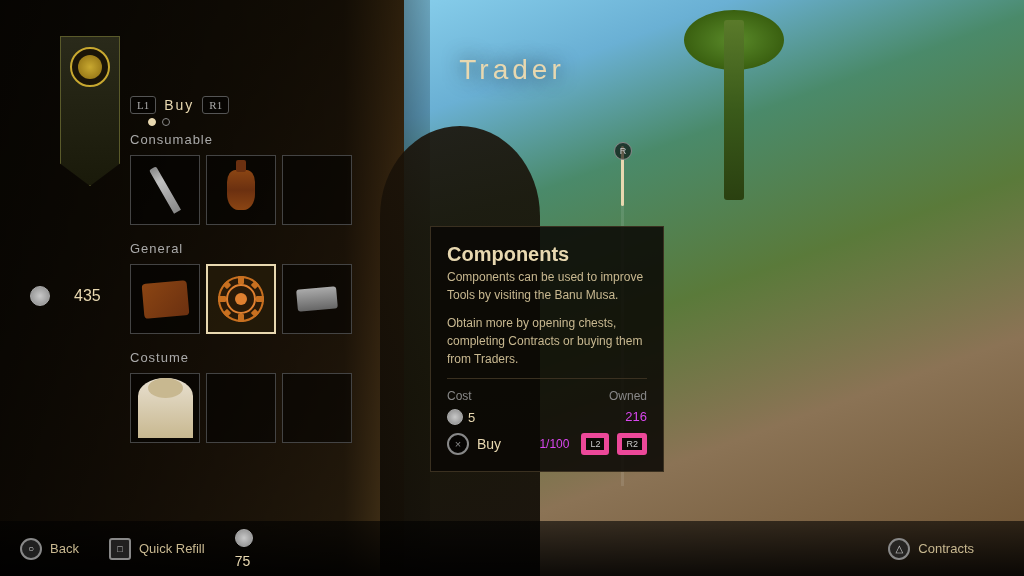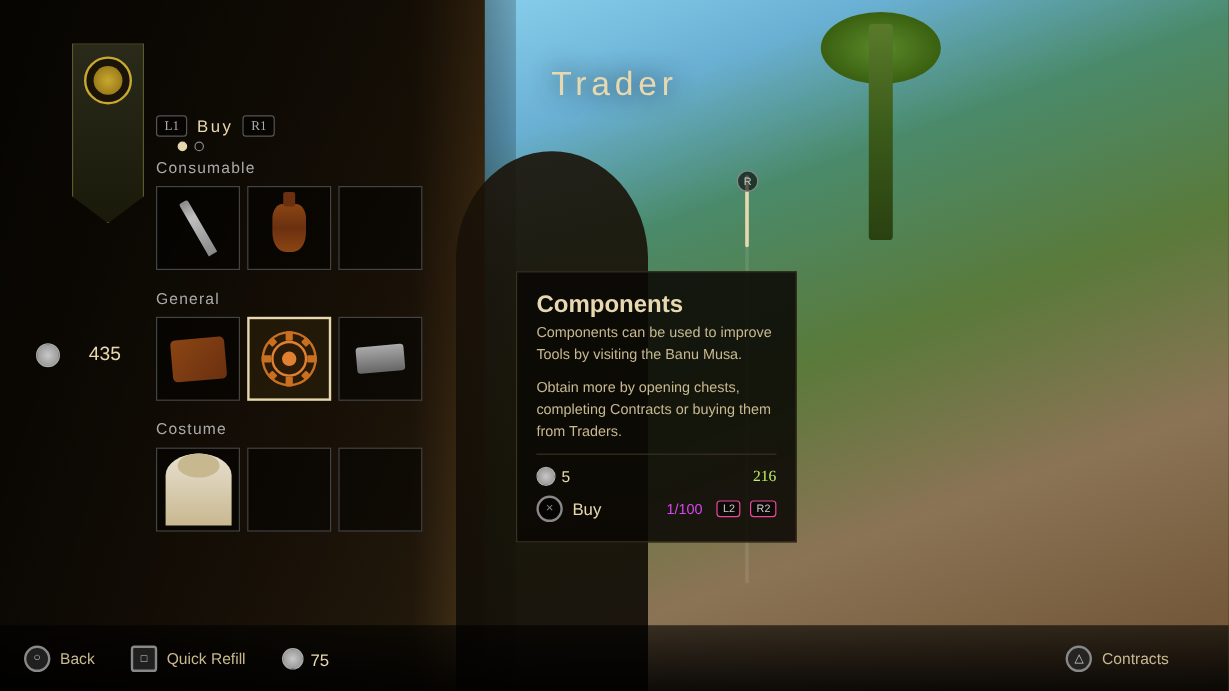--- a/index.html
+++ b/index.html
@@ -396,23 +396,22 @@
       border: 1px solid #aaa;
       flex-shrink: 0;
     }
 
     .detail-cost-amount {
       color: #e8d8b0;
       font-size: 13px;
     }
 
     .detail-owned-amount {
-      color: #bef264;
+      color: #d946ef;
       font-size: 13px;
-      font-family: Liberation Serif, serif;
     }
 
     .buy-row {
       display: flex;
       align-items: center;
       gap: 8px;
       margin-top: 8px;
     }
 
     .buy-button-icon {
@@ -435,21 +434,21 @@
     }
 
     .buy-quantity {
       color: #d946ef;
       font-size: 12px;
       margin-right: 4px;
     }
 
     .controller-badge {
       background: rgba(0,0,0,0.5);
-      border: 1px solid #ec4899;
+      border: 5px solid #ec4899;
       border-radius: 3px;
       color: #ccc;
       font-size: 9px;
       padding: 1px 4px;
     }
 
     
     .bottom-bar {
       position: absolute;
       bottom: 0;
@@ -511,22 +510,23 @@
 
     .bottom-action-label {
       color: #c8b890;
       font-size: 13px;
     }
 
     .bottom-spacer { flex: 1; }
 
     .bottom-currency {
       display: flex;
-      align-items: flex-end;
+      align-items: flex-start;
       gap: 6px;
+      flex-direction: column;
     }
 
     .bottom-currency-icon {
       width: 18px;
       height: 18px;
       background: radial-gradient(circle, #c8c8c8 0%, #888 100%);
       border-radius: 50%;
       border: 1px solid #aaa;
     }
 
@@ -654,20 +654,24 @@
     </div>
 
   </div>
 
   <div class="detail-panel">
     <div class="detail-title">Components</div>
     <div class="detail-desc">Components can be used to improve Tools by visiting the Banu Musa.</div>
     <div class="detail-desc">Obtain more by opening chests, completing Contracts or buying them from Traders.</div>
     <div class="detail-divider"></div>
     <div class="detail-cost-row">
+      <span class="detail-cost-label">Cost</span>
+      <span class="detail-owned-label">Owned</span>
+    </div>
+    <div class="detail-cost-row">
       <div class="detail-cost-value">
         <div class="cost-icon"></div>
         <span class="detail-cost-amount">5</span>
       </div>
       <span class="detail-owned-amount">216</span>
     </div>
     <div class="buy-row">
       <div class="buy-button-icon">×</div>
       <span class="buy-label">Buy</span>
       <span class="buy-quantity">1/100</span>

